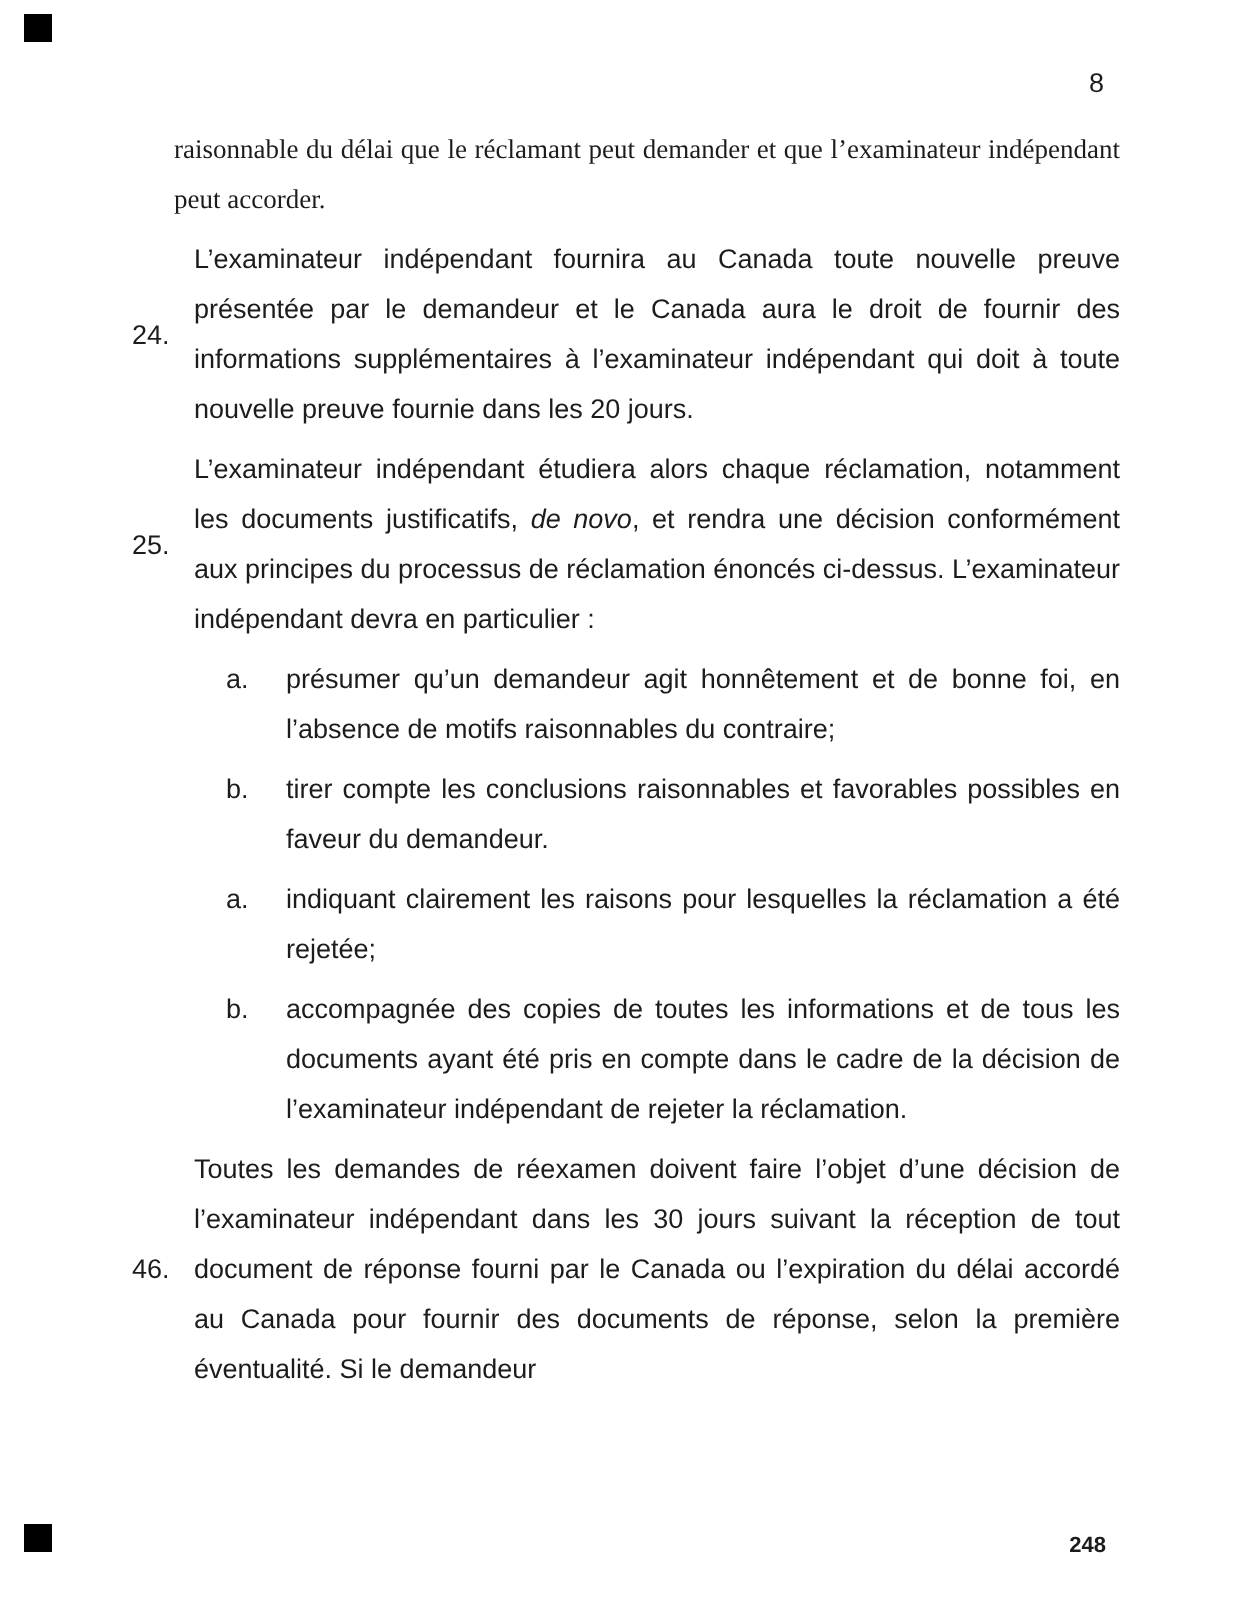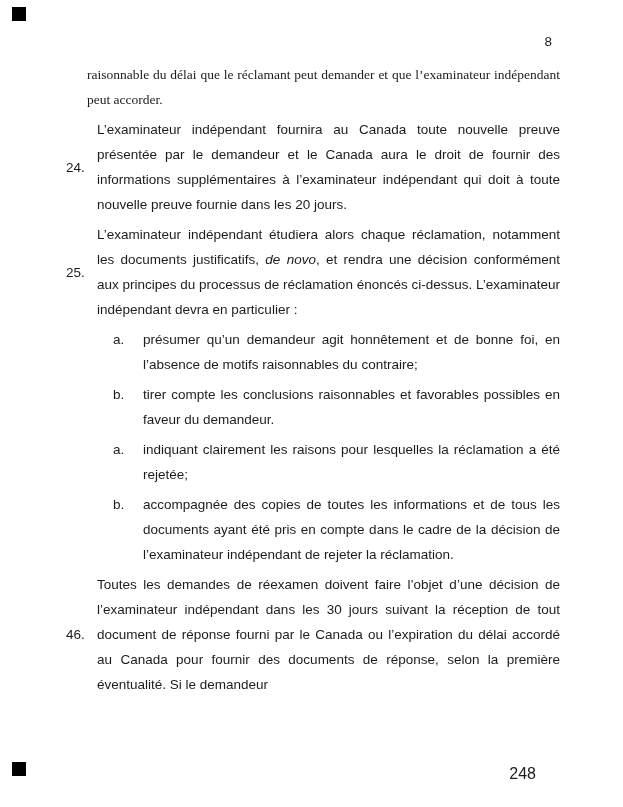--- a/index.html
+++ b/index.html
@@ -27,23 +27,24 @@
   .header-page-number {
     position: absolute;
     top: 34px;
     right: 71px;
     font-size: 13.5px;
     line-height: 16px;
   }
   .footer-page-number {
     position: absolute;
     top: 767px;
-    right: 87px;
-    font-size: 16px;
+    right: 70px;
+    font-size: 11px;
     line-height: 13px;
+    font-weight: bold;
   }
   .doc-body {
     position: absolute;
     left: 66px;
     top: 62px;
     width: 494px;
     font-size: 13.5px;
     line-height: 25px;
   }
   .block { margin: 0 0 5px 0; }

